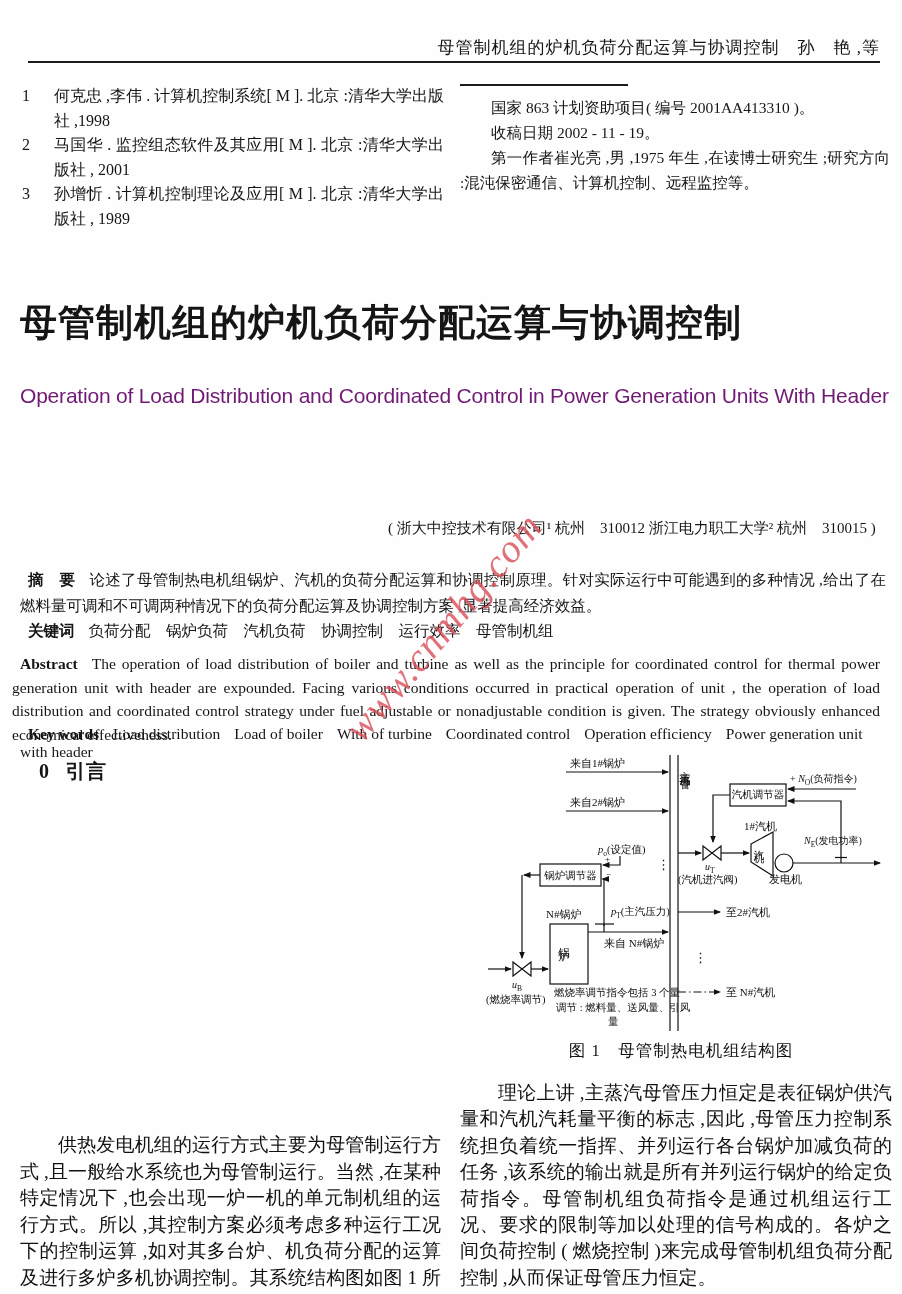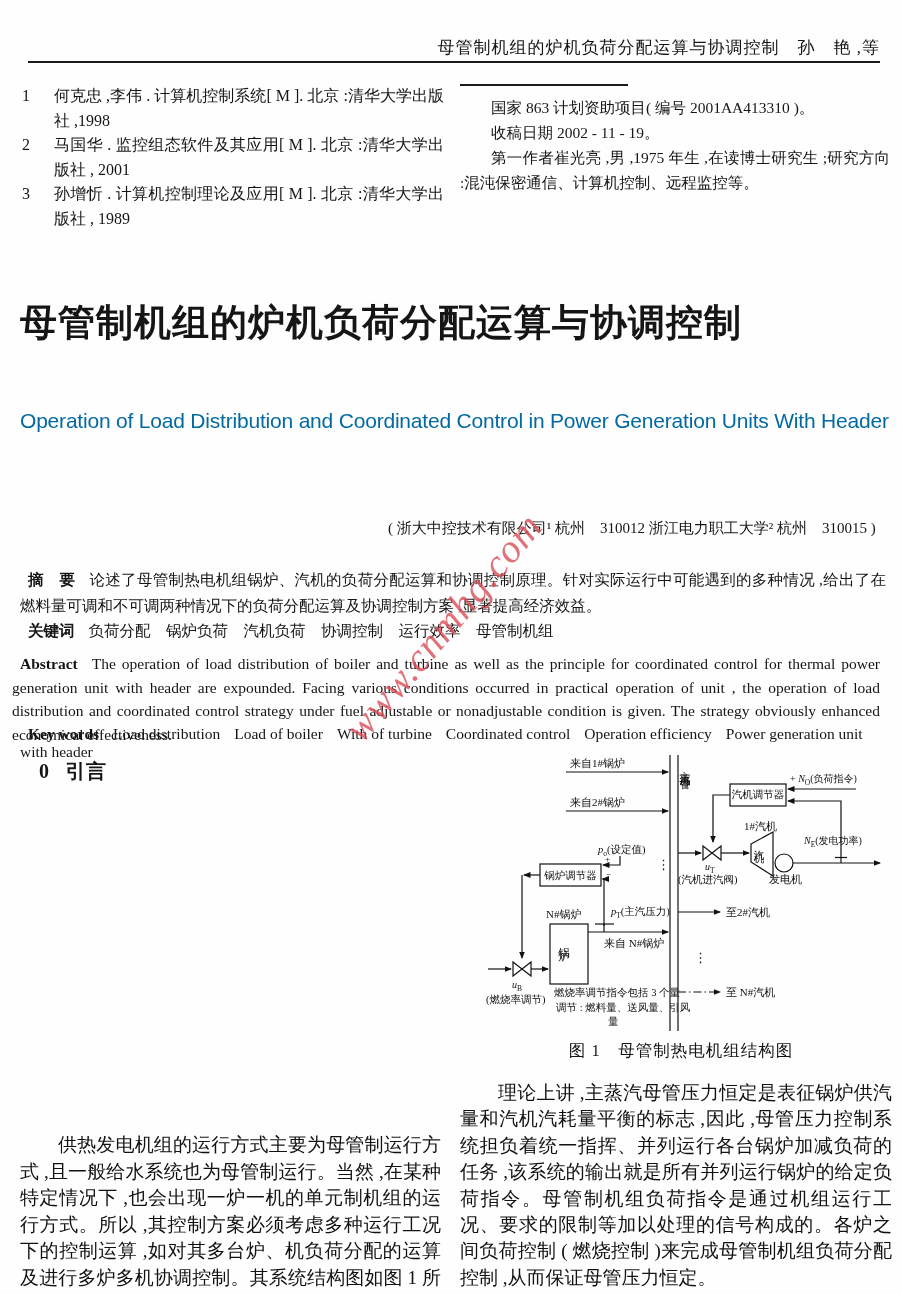--- a/index.html
+++ b/index.html
@@ -15,21 +15,21 @@
   .ref-num{width:32px;flex:0 0 32px;}
   .ref-text{flex:1;text-align:justify;}
   
   .footnote{top:84px;left:460px;width:430px;font-size:15.5px;line-height:25px;}
   .footnote-rule{width:168px;height:2px;background:#1c1c1c;margin-bottom:9px;}
   .fn-line{text-indent:2em;text-align:justify;}
   
   .title-zh{top:298px;left:20px;width:870px;font-family:"Liberation Sans","DejaVu Sans",sans-serif;
             font-weight:bold;font-size:37px;letter-spacing:1px;}
   .title-en{top:378px;left:20px;width:880px;font-family:"Liberation Sans","DejaVu Sans",sans-serif;
-            font-size:21px;line-height:36px;text-align:justify;letter-spacing:-0.2px;color:#0369a1;margin-top:25px;}
+            font-size:21px;line-height:36px;text-align:justify;letter-spacing:-0.2px;color:#701a75;}
   
   .authors{top:470px;left:645px;font-size:23px;letter-spacing:2px;white-space:nowrap;}
   .authors sup{font-size:13px;}
   .author-gap{display:inline-block;width:22px;}
   .affiliation{top:519px;left:388px;font-size:15px;white-space:nowrap;}
   
   .abstract-zh{top:567px;left:20px;width:866px;font-size:15.5px;line-height:25.5px;text-align:justify;}
   .keywords-zh{top:621px;left:20px;width:866px;font-size:15.5px;}
   .blabel{font-weight:bold;margin-left:8px;}
   .abstract-en{top:652px;left:12px;width:868px;font-size:15.5px;line-height:23.5px;text-align:justify;}

